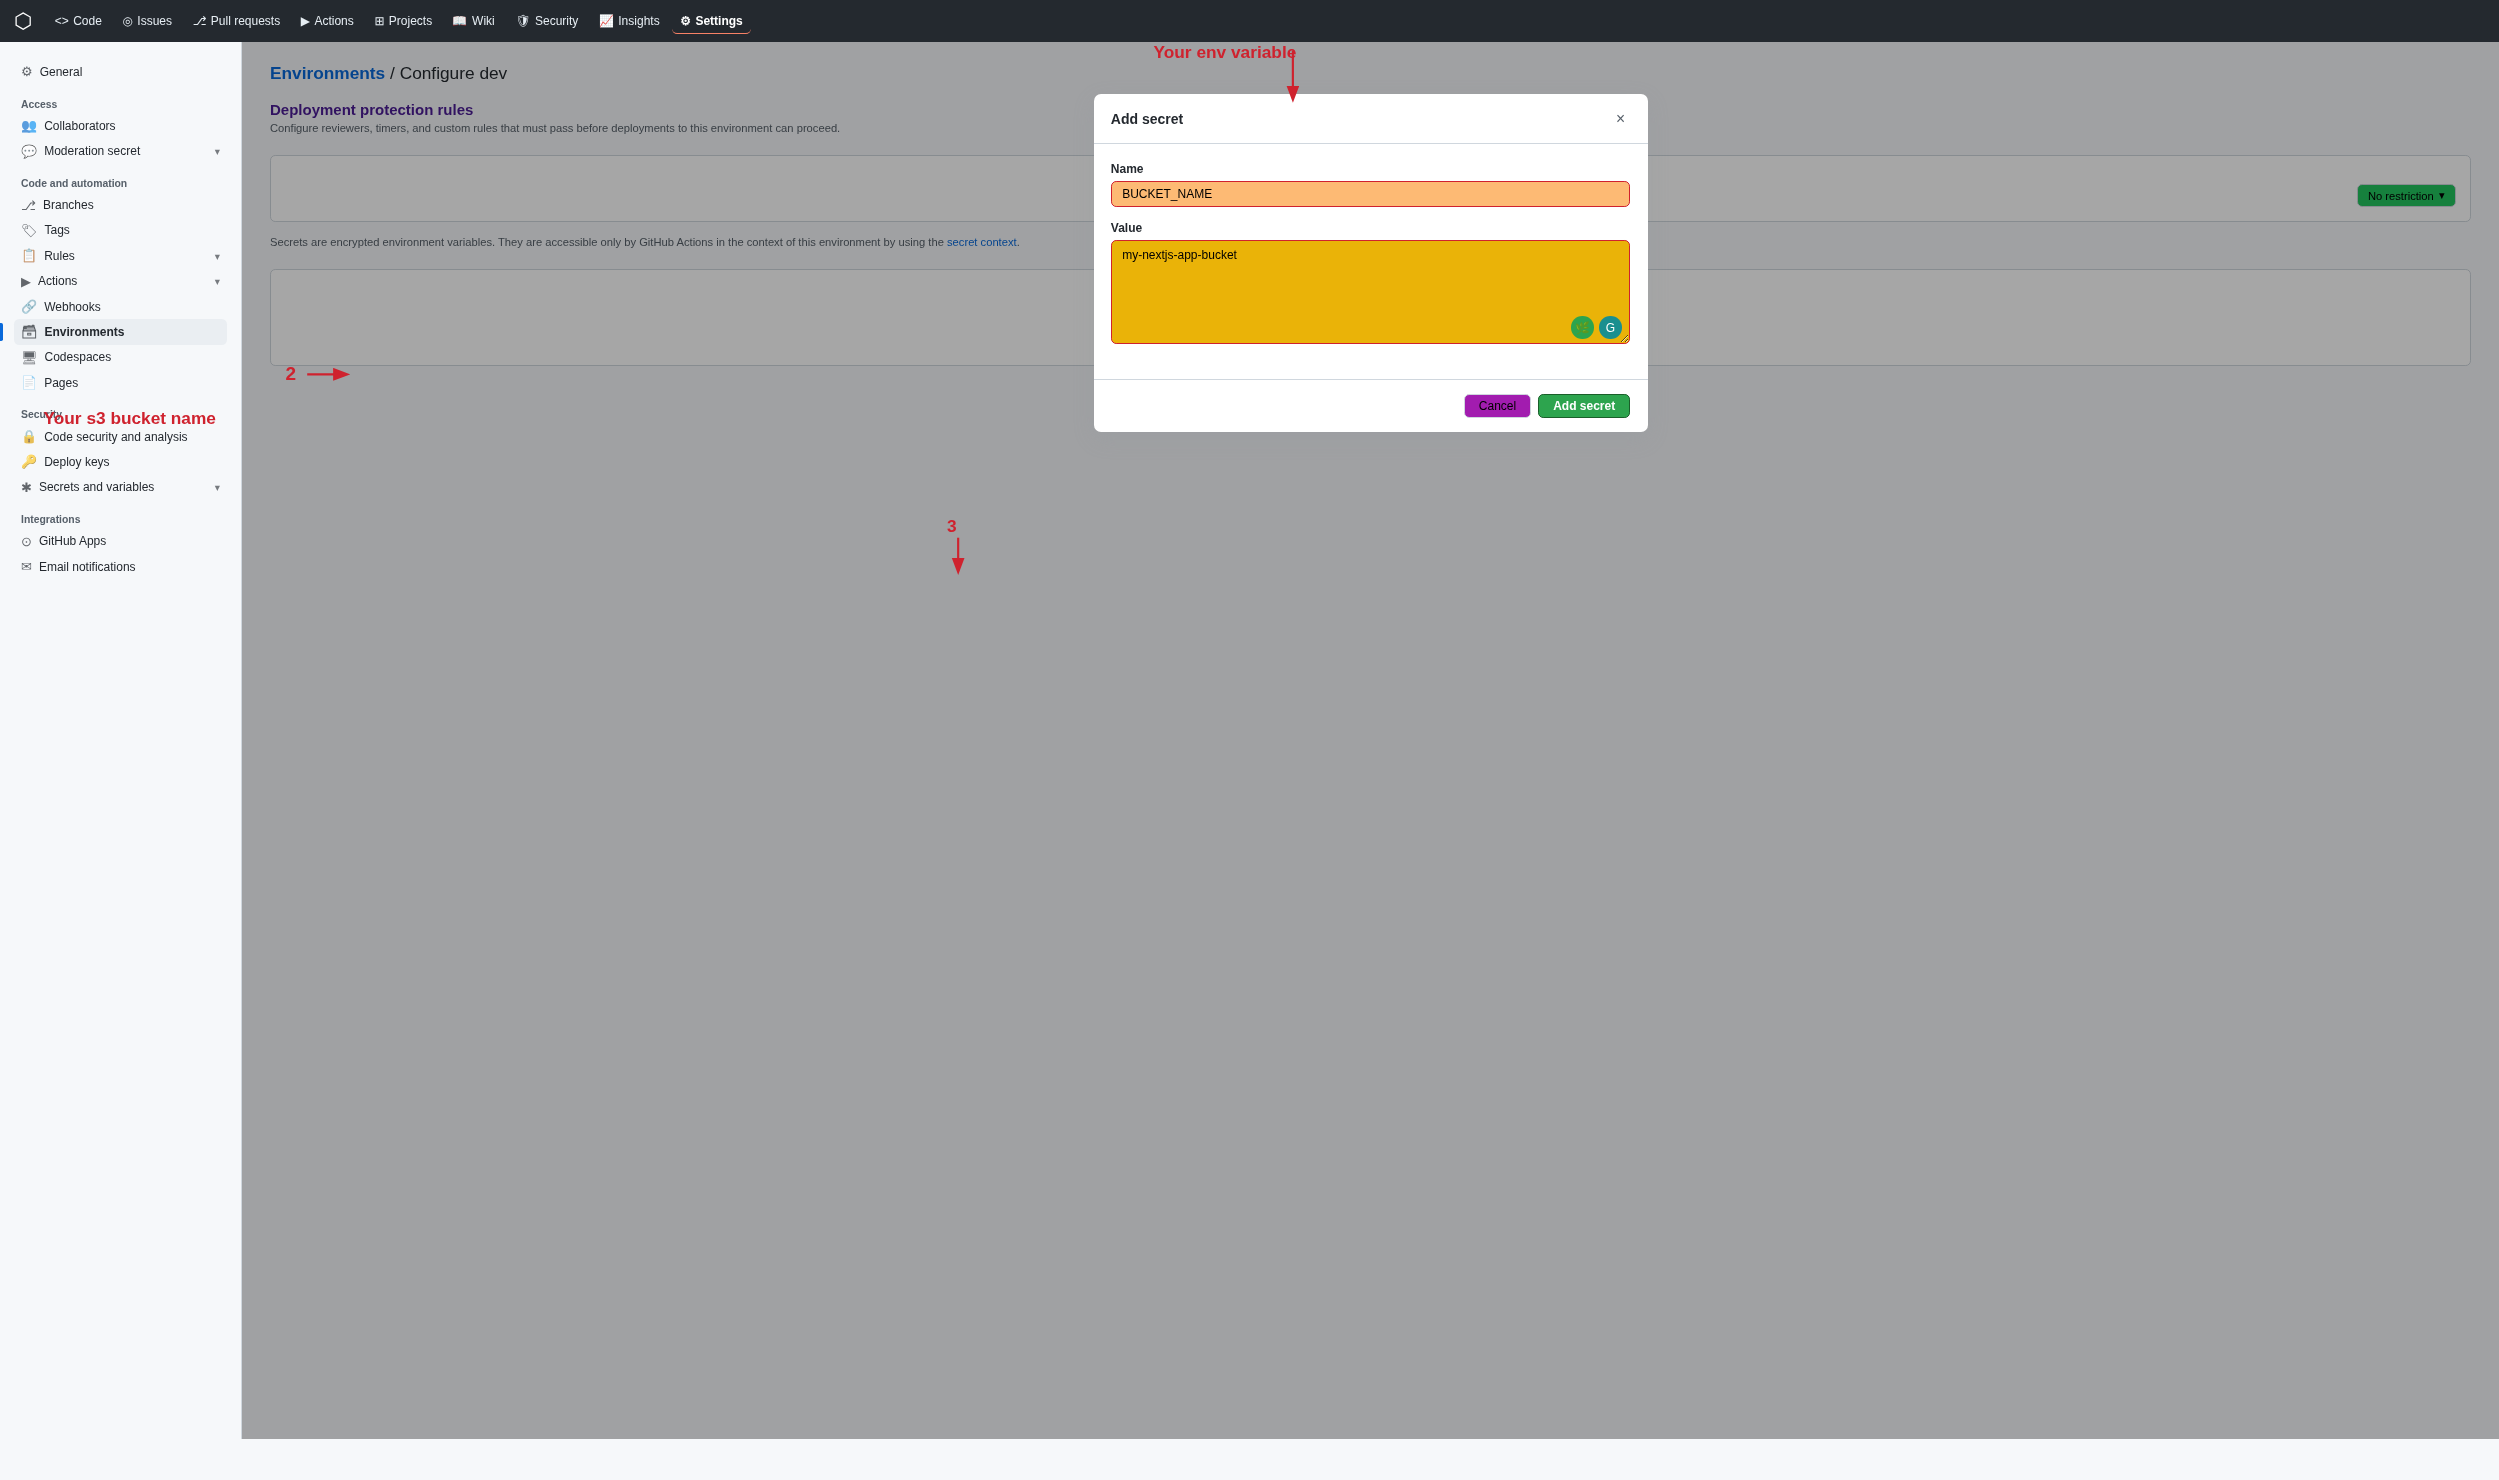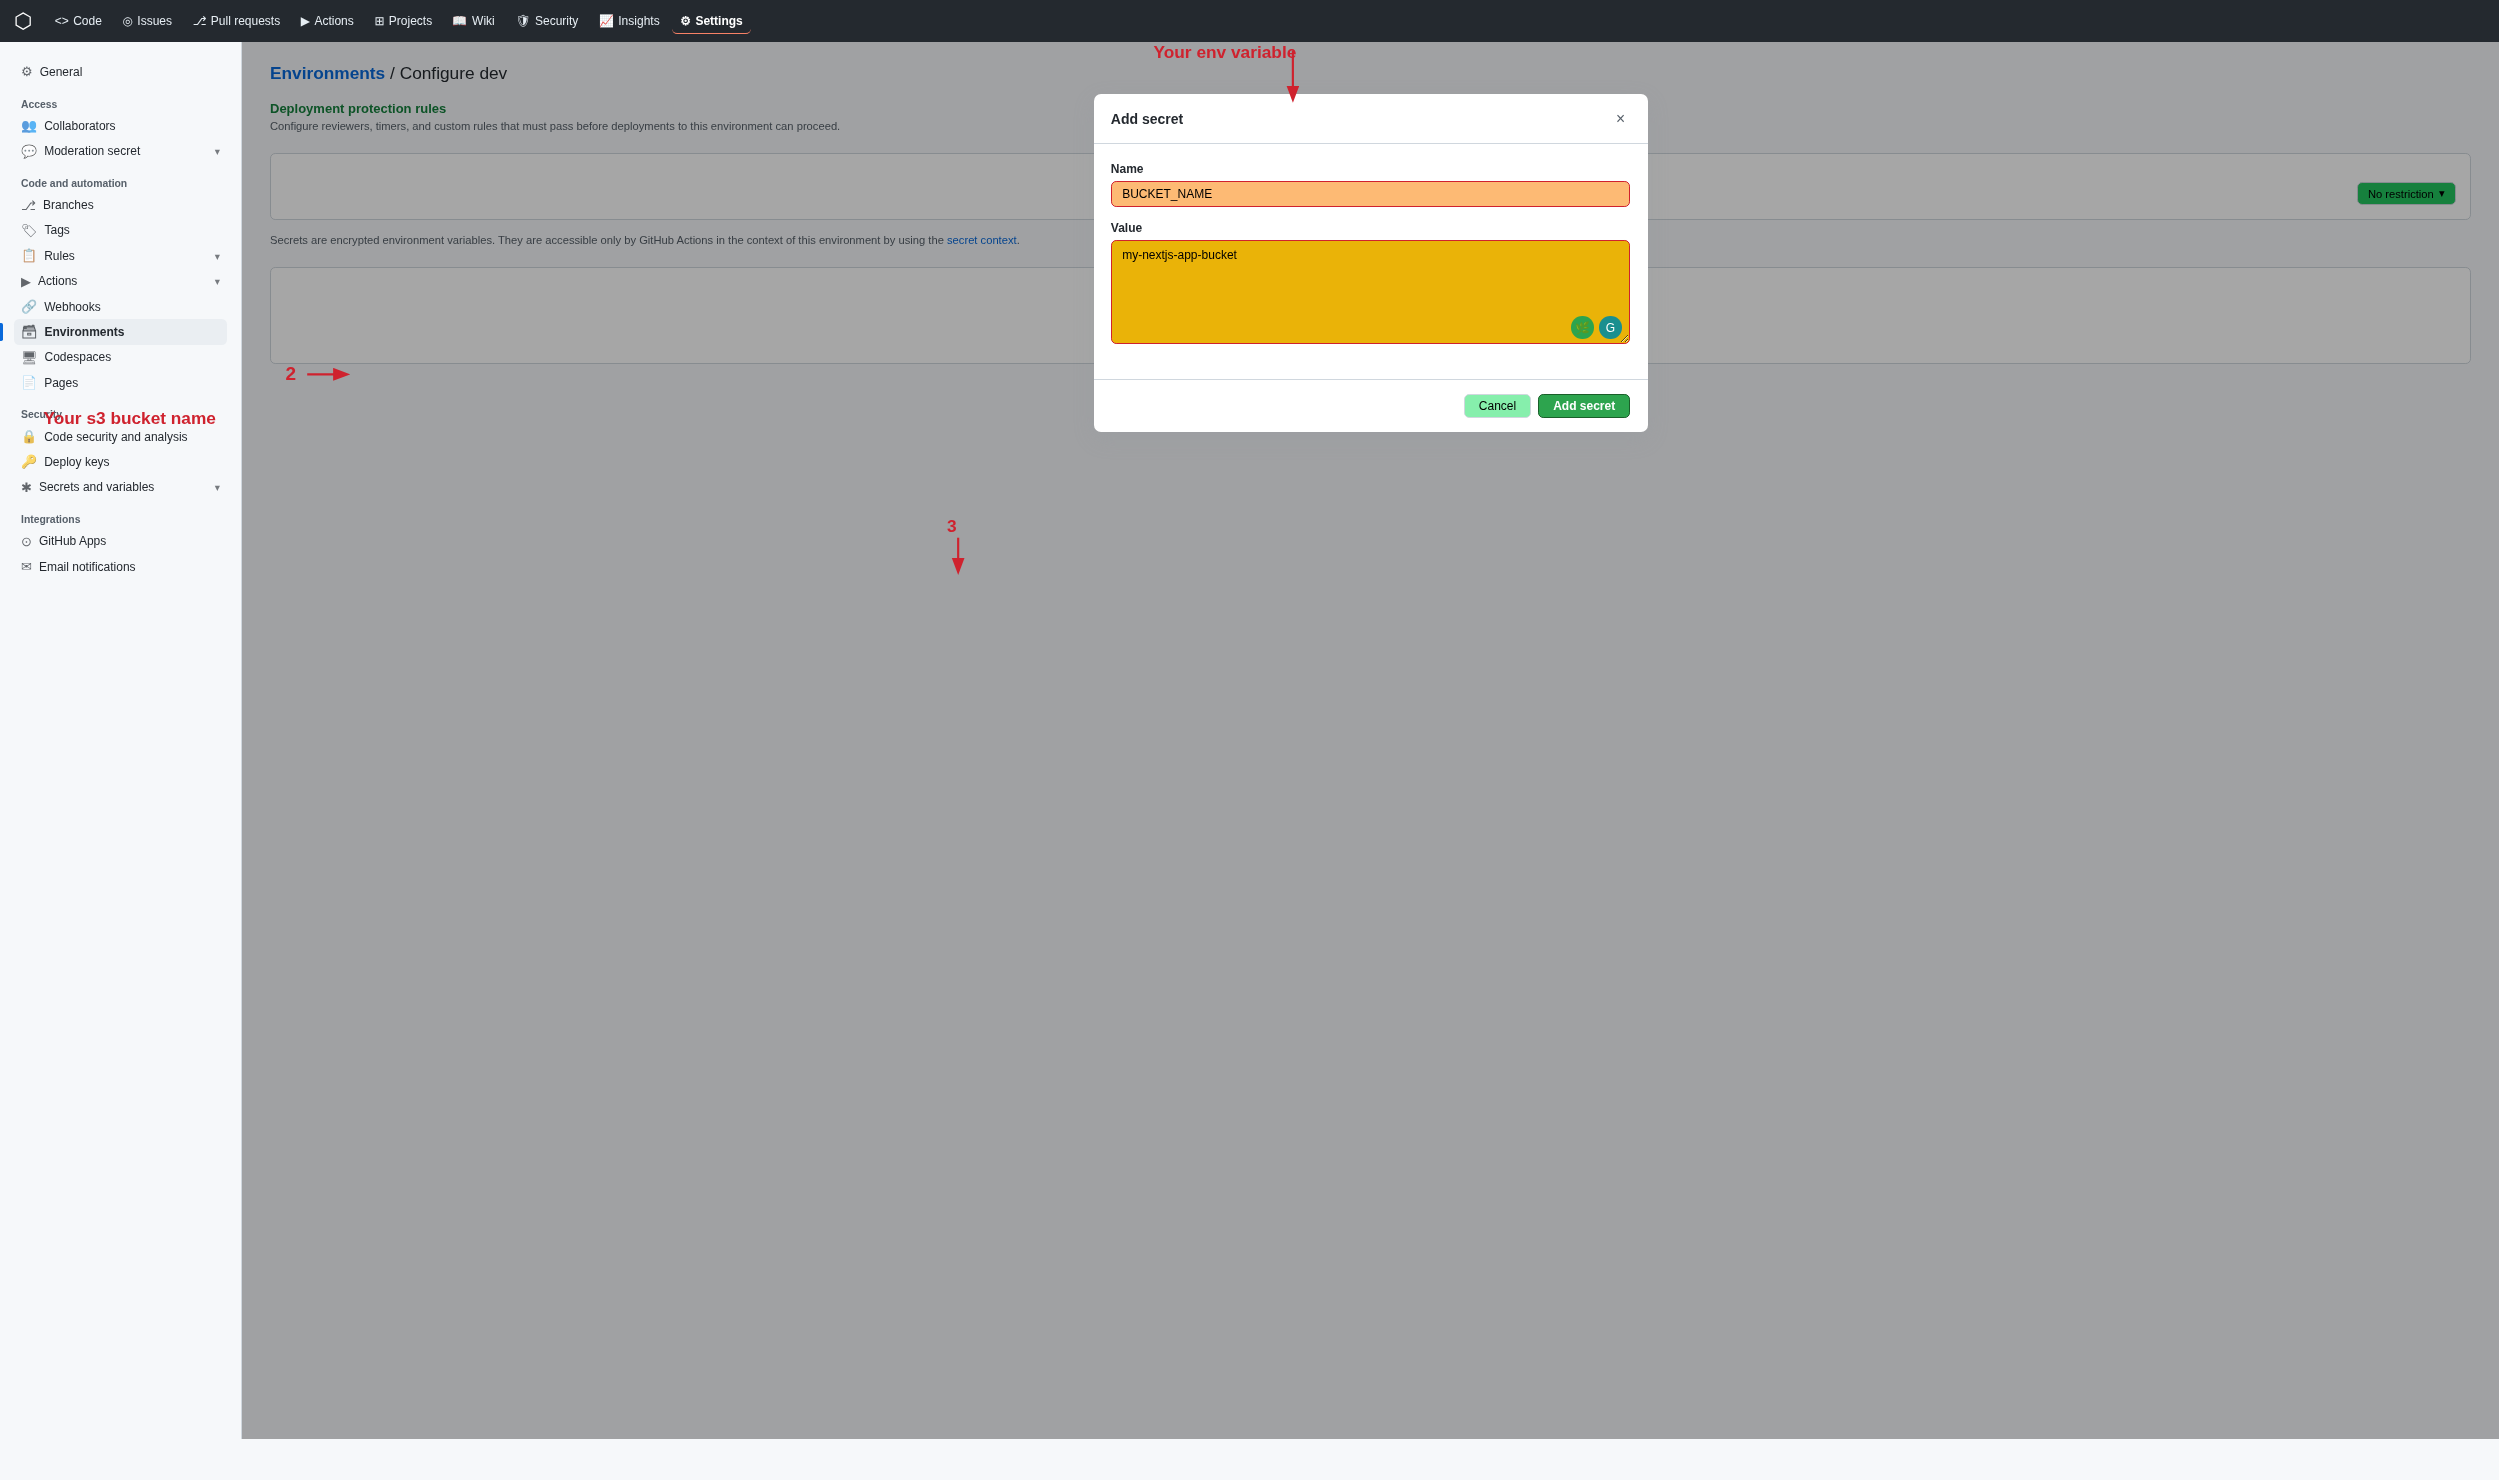--- a/index.html
+++ b/index.html
@@ -101,23 +101,23 @@
       color: #24292f;
     }
     .breadcrumb a {
       color: #0969da;
       text-decoration: none;
       font-weight: 600;
     }
 
     
     .section-title {
-      font-size: 13px;
-      font-weight: 600;
-      color: #15803d;
+      font-size: 15px;
+      font-weight: 600;
+      color: #4c1d95;
       margin-bottom: 3.5px;
     }
     .section-desc {
       font-size: 11.2px;
       color: #57606a;
       margin-bottom: 21px;
     }
 
     
     .deploy-box {
@@ -281,21 +281,21 @@
       display: flex;
       align-items: center;
       justify-content: flex-end;
       gap: 7px;
       padding: 14px 17.3px;
       border-top: 0.9px solid #d0d7de;
     }
     .btn-cancel {
       border: 0.9px solid #d0d7de;
       border-radius: 5.2px;
-      background: #86efac;
+      background: #a21caf;
       padding: 4.3px 14px;
       cursor: pointer;
       font-size: 12px;
     }
     .btn-primary {
       border: 1.7px solid #1a5f2a;
       border-radius: 5.2px;
       background: #2da44e;
       color: white;
       padding: 4.3px 14px;

